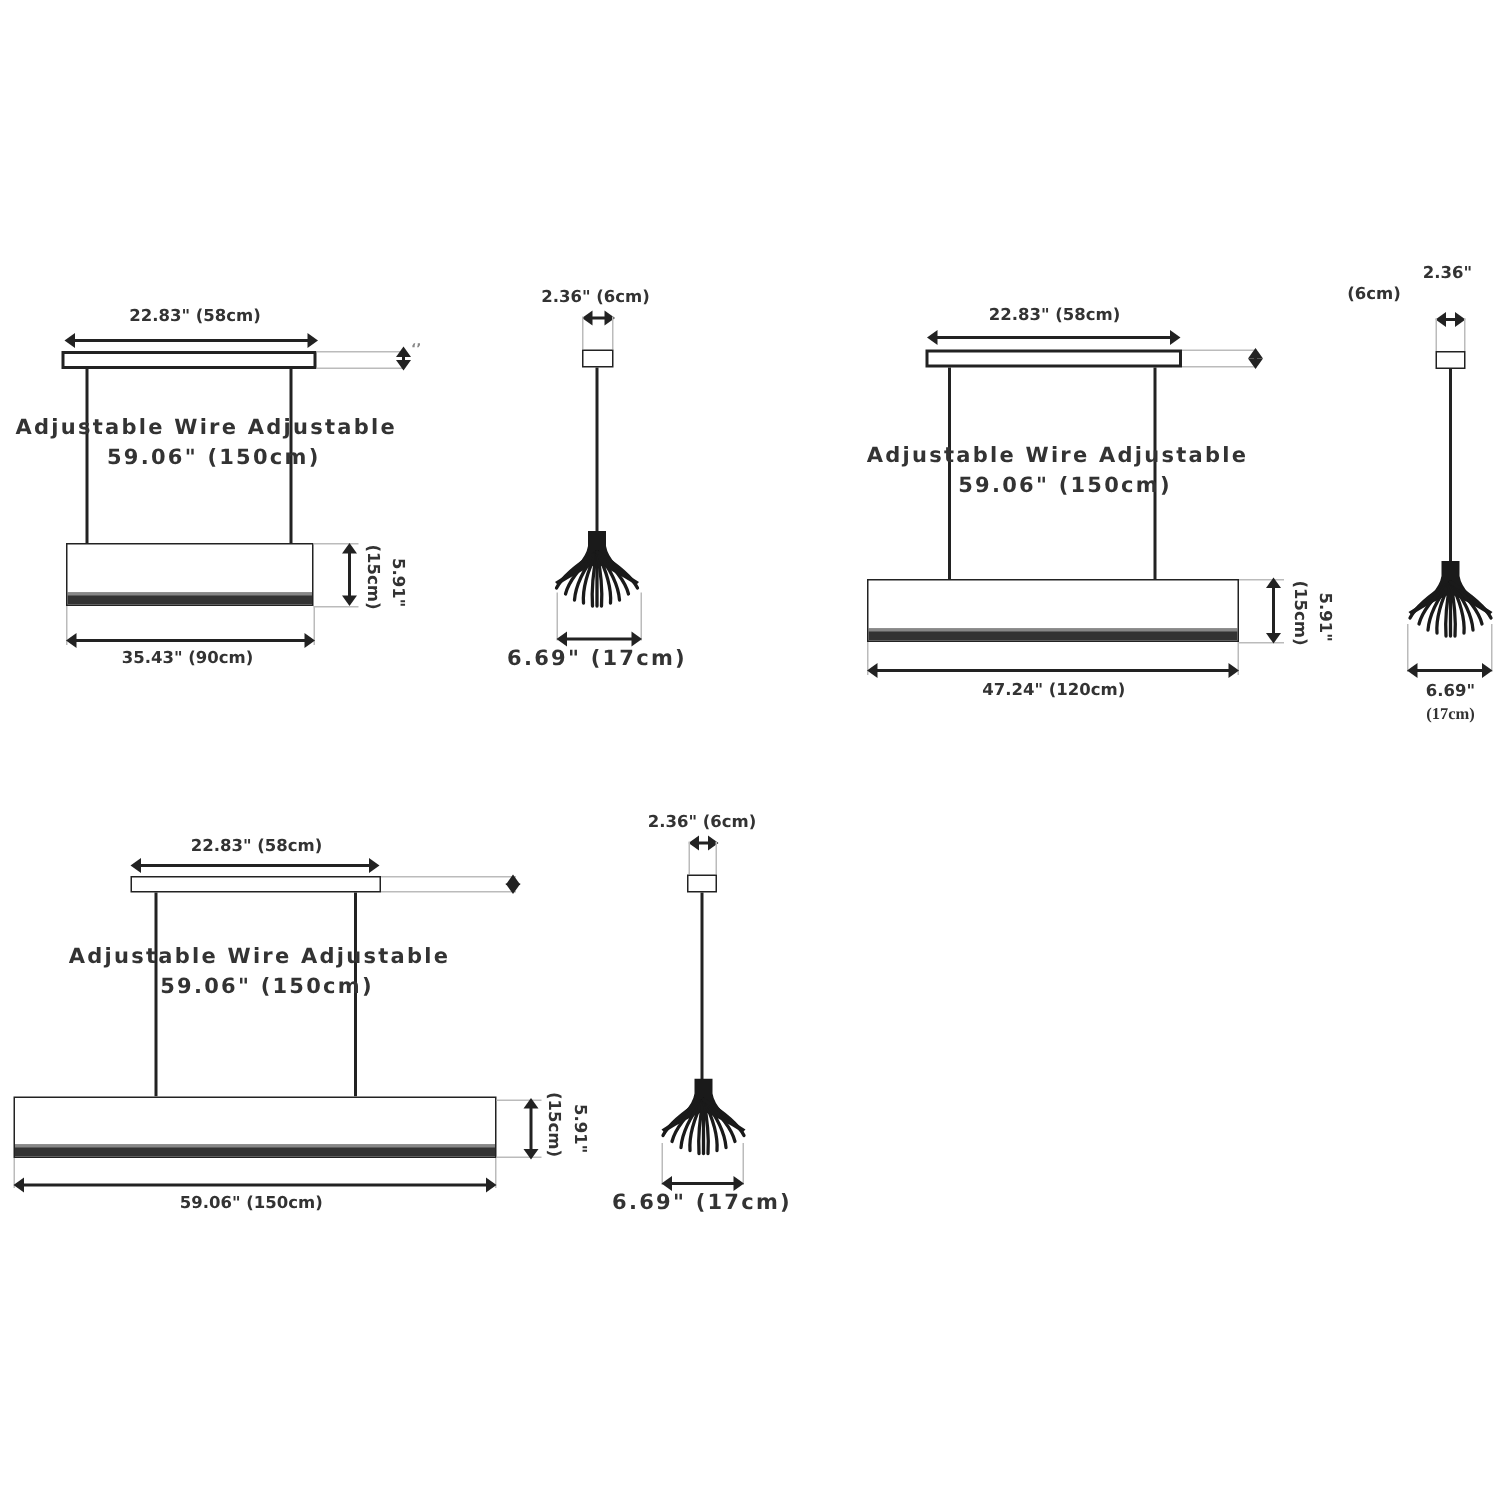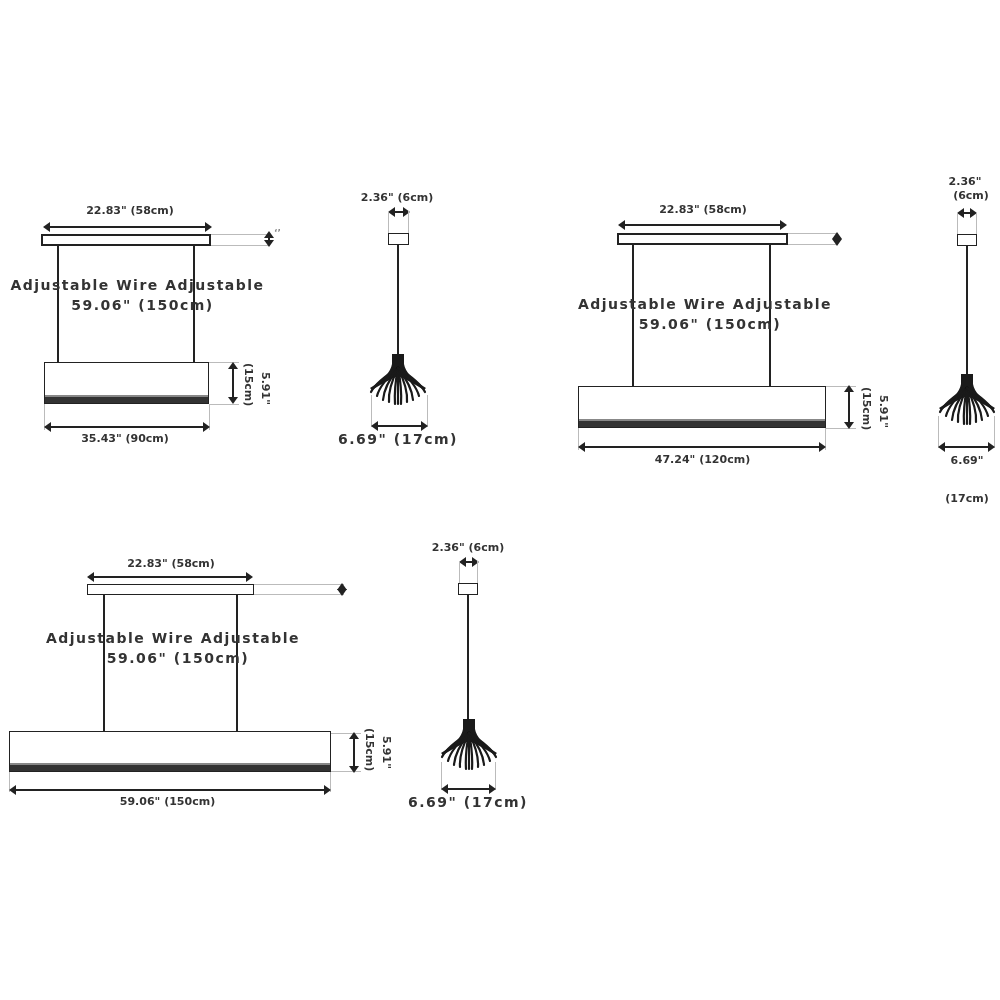--- a/index.html
+++ b/index.html
@@ -100,21 +100,21 @@
   <div class="vert" style="left:873px;top:387px;">(15cm)</div>
   <div class="vert" style="left:890px;top:395px;">5.91"</div>
   <div class="ext" style="left:578px;top:428px;width:1px;height:22px;"></div>
   <div class="ext" style="left:825px;top:428px;width:1px;height:22px;"></div>
   <div class="dim-h" style="left:580px;top:446px;width:244px;"></div>
   <div class="lbl" style="left:640px;top:453px;width:125px;">47.24" (120cm)</div>
 </div>
 
 <div>
   <div class="lbl" style="left:935px;top:175px;width:60px;">2.36"</div>
-  <div class="lbl" style="left:941px;top:189px;width:60px;">(6cm)</div>
+  <div class="lbl" style="left:886px;top:189px;width:60px;">(6cm)</div>
   <div class="dim-h" style="left:959px;top:212px;width:16px;"></div>
   <div class="ext" style="left:957px;top:212px;width:1px;height:22px;"></div>
   <div class="ext" style="left:976px;top:212px;width:1px;height:22px;"></div>
   <div class="box" style="left:957px;top:234px;width:20px;height:12px;border-width:1.5px;"></div>
   <div class="wire" style="left:966px;top:246px;height:130px;"></div>
   <svg class="abs" style="left:937px;top:374px;" width="60" height="52" viewBox="0 0 60 52">
     <path d="M24 0 H36 V10 Q38 22 58 34 L56 36 Q40 26 30 22 Q20 26 4 36 L2 34 Q22 22 24 10 Z" fill="#1a1a1a"></path>
     <g stroke="#1a1a1a" stroke-width="2.2" fill="none" stroke-linecap="round">
       <path d="M30 14 Q8 28 3 38"></path>
         <path d="M30 14 Q12 30 9 42"></path>
@@ -126,21 +126,21 @@
         <path d="M30 14 Q40 34 39 48"></path>
         <path d="M30 14 Q44 32 45 46"></path>
       <path d="M30 14 Q48 30 51 42"></path>
         <path d="M30 14 Q52 28 57 38"></path>
     </g>
   </svg>
   <div class="ext" style="left:938px;top:416px;width:1px;height:32px;"></div>
   <div class="ext" style="left:994px;top:416px;width:1px;height:32px;"></div>
   <div class="dim-h" style="left:940px;top:446px;width:53px;"></div>
   <div class="lbl" style="left:935px;top:454px;width:64px;">6.69"</div>
-  <div class="lbl" style="left:935px;top:492px;width:64px;">(17cm)</div>
+  <div class="lbl" style="left:935px;top:470px;width:64px;font-family:Liberation Serif, serif;">(17cm)</div>
 </div>
 
 <div>
   <div class="lbl" style="left:116px;top:557px;width:110px;">22.83" (58cm)</div>
   <div class="dim-h" style="left:89px;top:576px;width:162px;"></div>
   <div class="box" style="left:87px;top:584px;width:167px;height:11px;border-width:1.5px;"></div>
   <div class="ext" style="left:254px;top:584px;width:90px;height:1px;"></div>
   <div class="ext" style="left:254px;top:594px;width:90px;height:1px;"></div>
   <div class="dim-v" style="left:341px;top:585px;height:9px;"></div>
   <div class="wire" style="left:103px;top:595px;height:136px;"></div>

